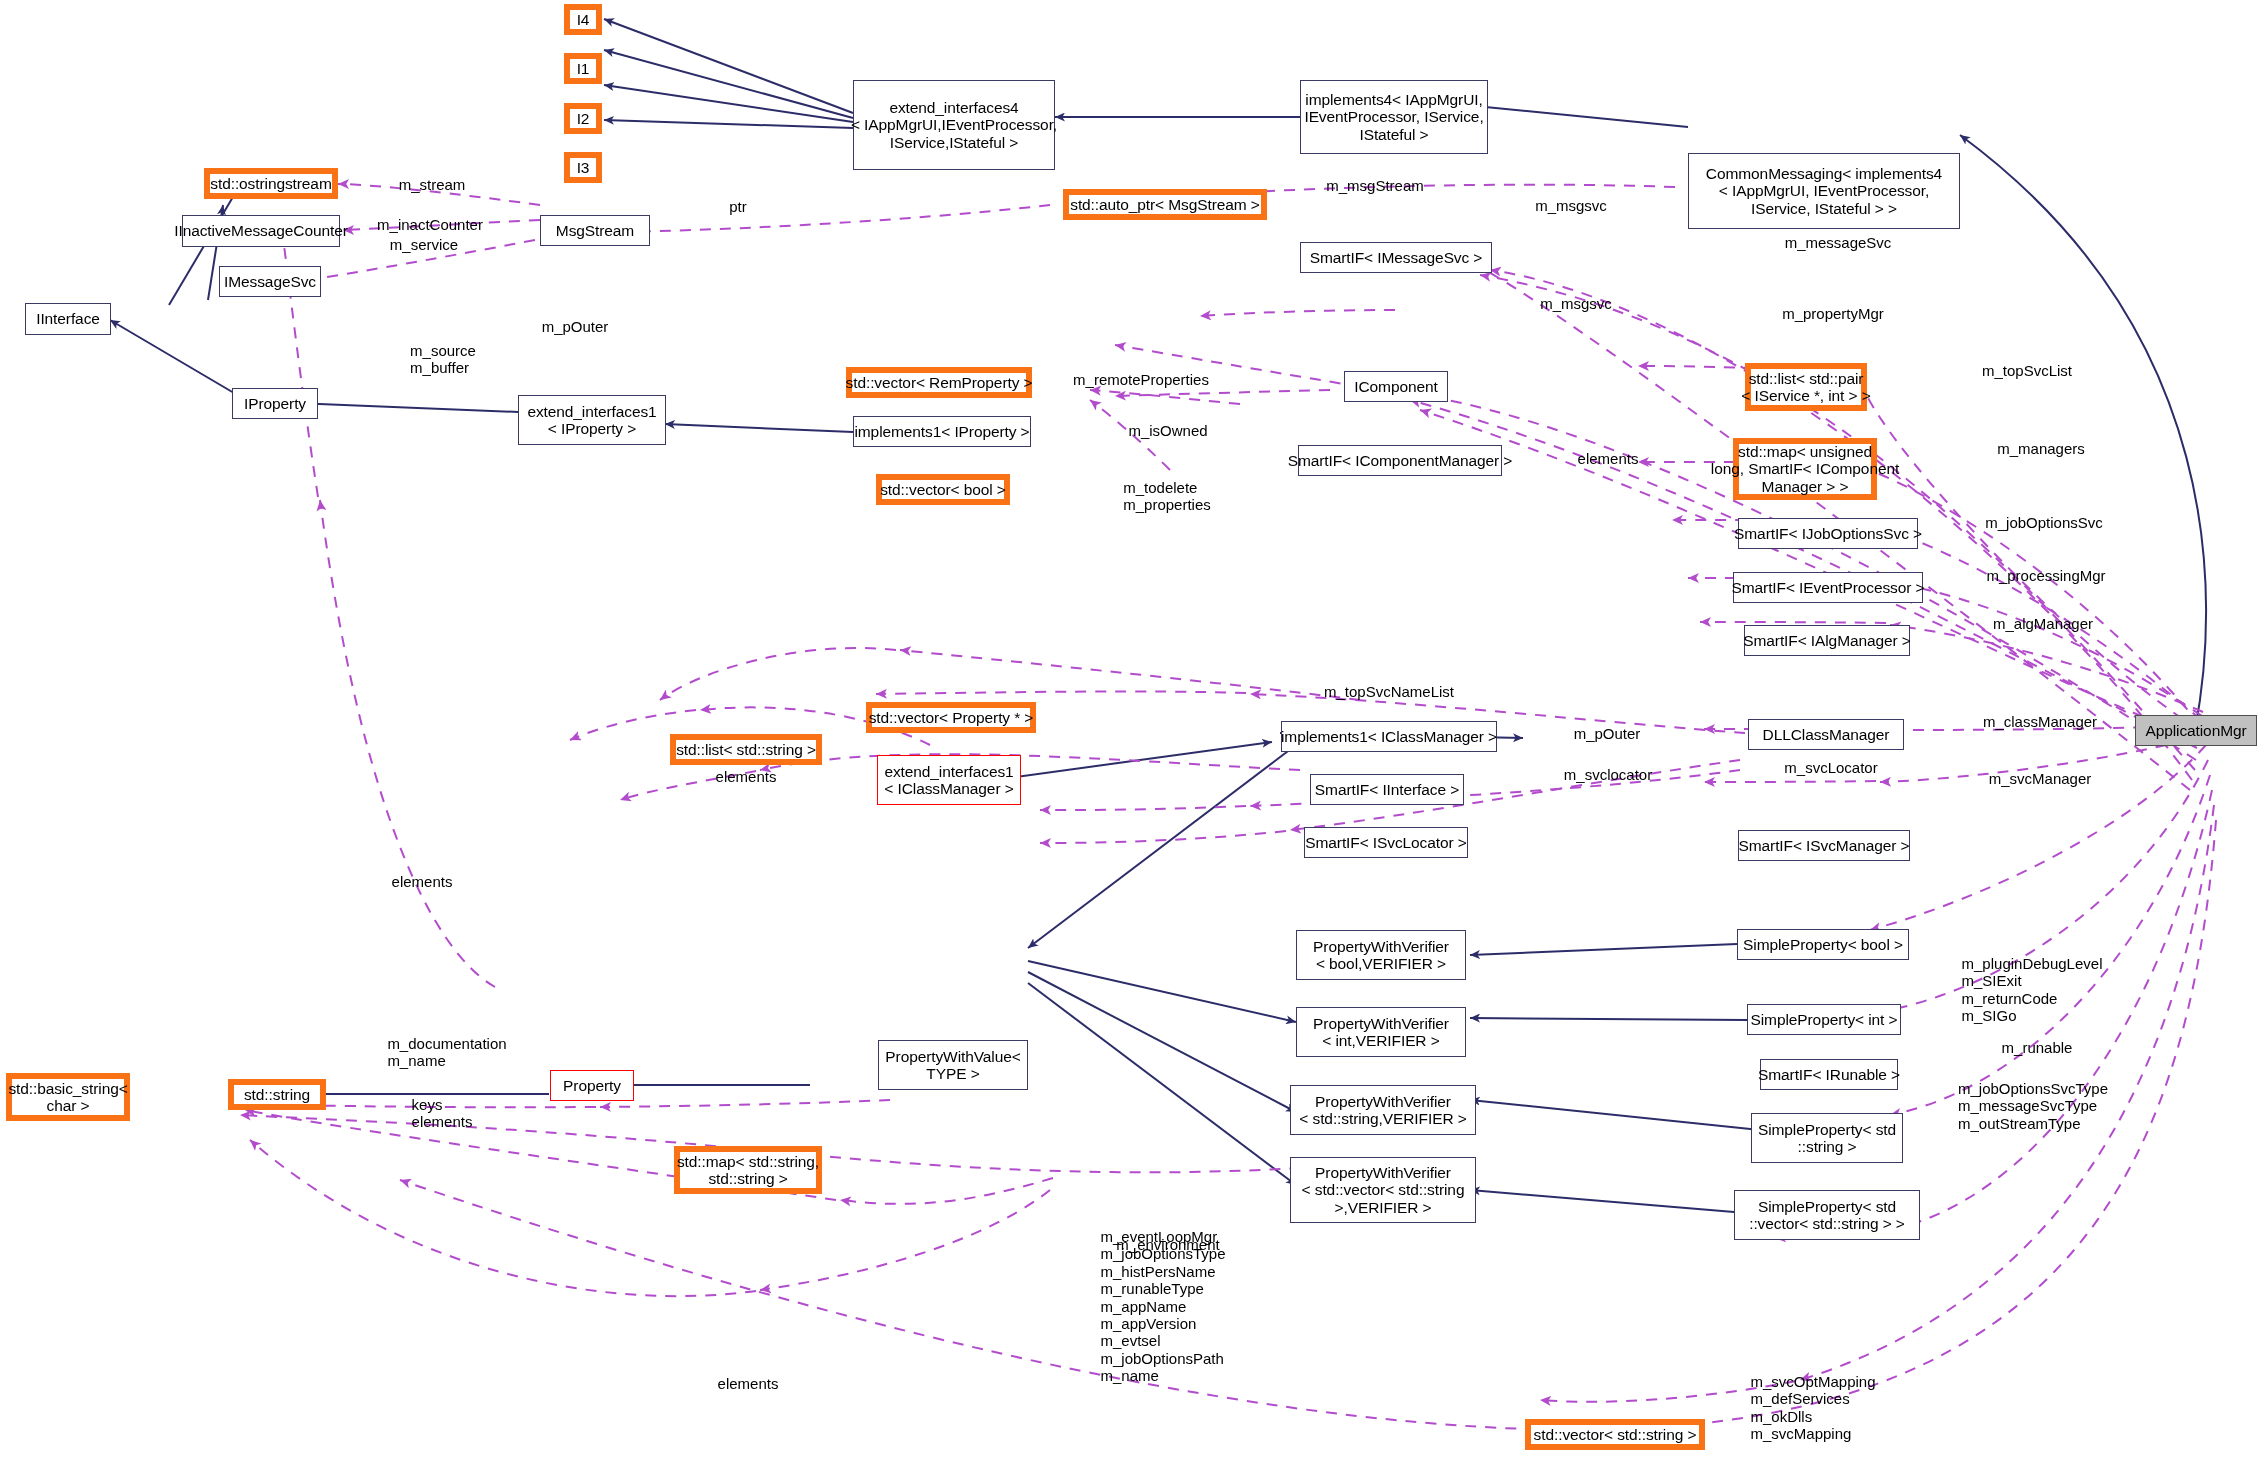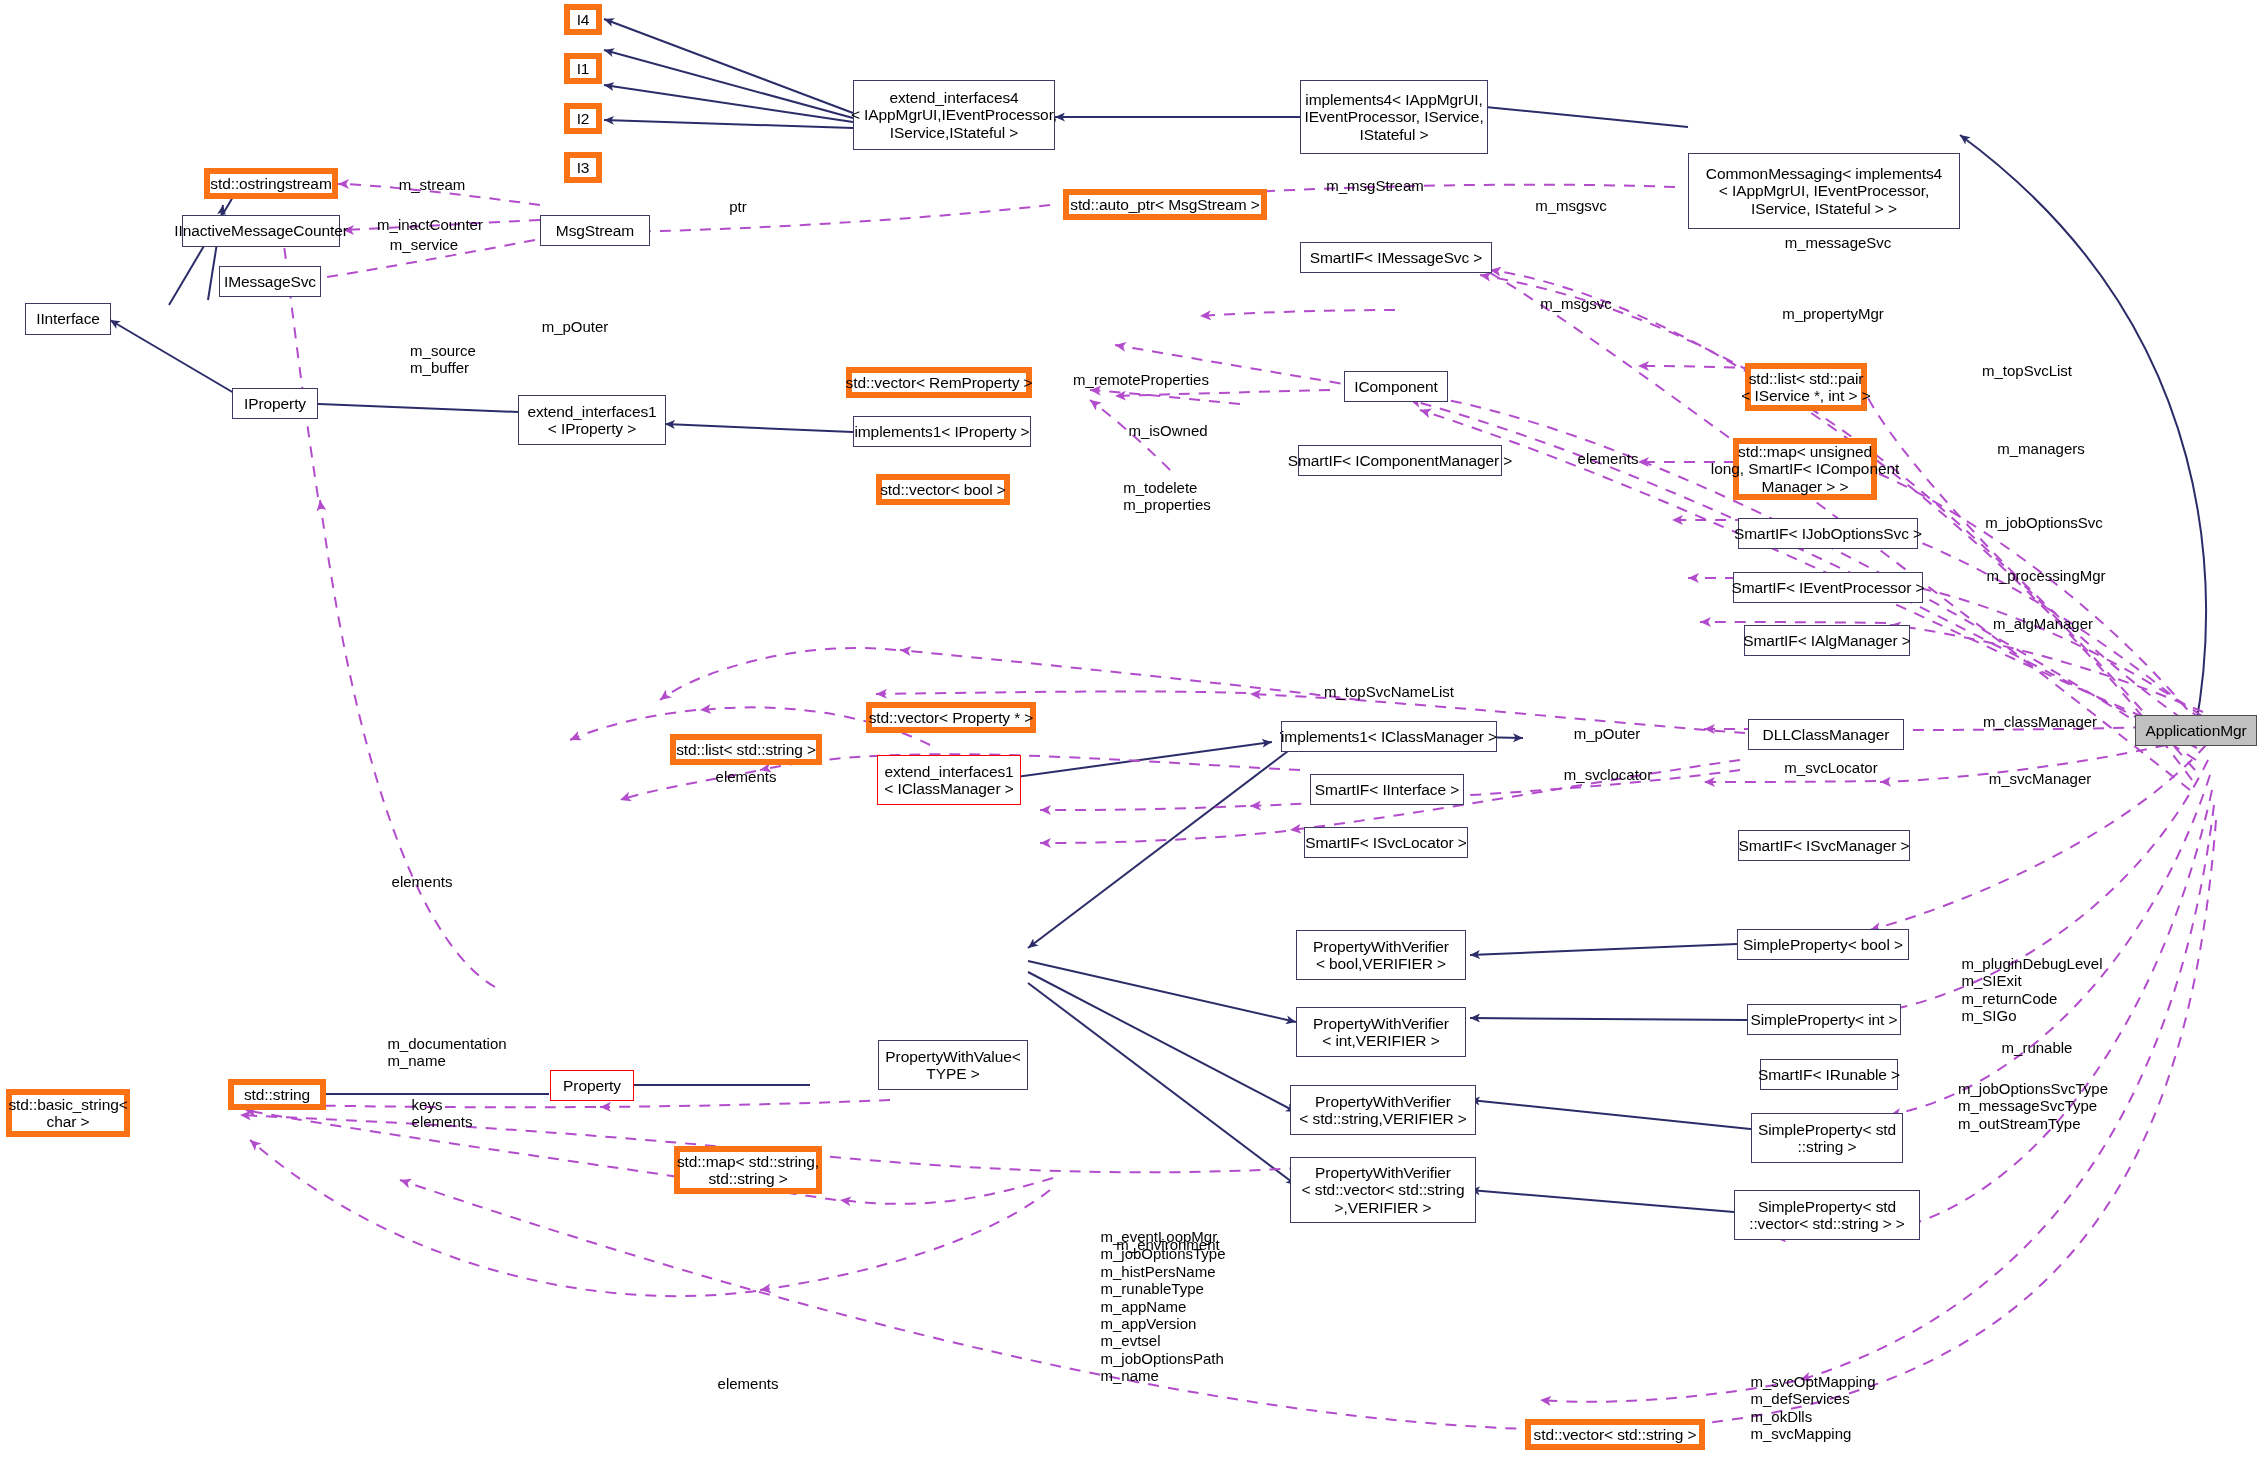--- a/index.html
+++ b/index.html
@@ -152,21 +152,21 @@
   <div class="node ext" style="left:564px;top:103px;width:38px;height:31px;"><span>I2</span></div>
   <div class="node ext" style="left:564px;top:152px;width:38px;height:31px;"><span>I3</span></div>
 
   <div class="node ext" style="left:204px;top:168px;width:134px;height:31px;"><span>std::ostringstream</span></div>
   <div class="node cls" style="left:182px;top:215px;width:158px;height:32px;"><span>IInactiveMessageCounter</span></div>
   <div class="node cls" style="left:219px;top:266px;width:102px;height:31px;"><span>IMessageSvc</span></div>
   <div class="node cls" style="left:25px;top:303px;width:86px;height:32px;"><span>IInterface</span></div>
   <div class="node cls" style="left:540px;top:215px;width:110px;height:31px;"><span>MsgStream</span></div>
   <div class="node cls" style="left:232px;top:388px;width:86px;height:31px;"><span>IProperty</span></div>
 
-  <div class="node cls" style="left:853px;top:80px;width:202px;height:70px;"><span>extend_interfaces4
+  <div class="node cls" style="left:853px;top:80px;width:202px;height:90px;"><span>extend_interfaces4
 &lt; IAppMgrUI,IEventProcessor,
 IService,IStateful &gt;</span></div>
   <div class="node cls" style="left:1300px;top:80px;width:188px;height:74px;"><span>implements4&lt; IAppMgrUI,
 IEventProcessor, IService,
 IStateful &gt;</span></div>
   <div class="node cls" style="left:1688px;top:153px;width:272px;height:76px;"><span>CommonMessaging&lt; implements4
 &lt; IAppMgrUI, IEventProcessor,
 IService, IStateful &gt; &gt;</span></div>
 
   <div class="node ext" style="left:1063px;top:189px;width:204px;height:31px;"><span>std::auto_ptr&lt; MsgStream &gt;</span></div>
@@ -214,21 +214,21 @@
   <div class="node cls" style="left:1760px;top:1059px;width:138px;height:31px;"><span>SmartIF&lt; IRunable &gt;</span></div>
   <div class="node cls" style="left:1751px;top:1113px;width:152px;height:50px;"><span>SimpleProperty&lt; std
 ::string &gt;</span></div>
   <div class="node cls" style="left:1734px;top:1190px;width:186px;height:50px;"><span>SimpleProperty&lt; std
 ::vector&lt; std::string &gt; &gt;</span></div>
 
   <div class="node cls" style="left:878px;top:1040px;width:150px;height:50px;"><span>PropertyWithValue&lt;
 TYPE &gt;</span></div>
   <div class="node red" style="left:550px;top:1070px;width:84px;height:31px;"><span>Property</span></div>
   <div class="node ext" style="left:228px;top:1079px;width:98px;height:31px;"><span>std::string</span></div>
-  <div class="node ext" style="left:6px;top:1073px;width:124px;height:48px;margin-top:16px;"><span>std::basic_string&lt;
+  <div class="node ext" style="left:6px;top:1073px;width:124px;height:48px;"><span>std::basic_string&lt;
 char &gt;</span></div>
   <div class="node ext" style="left:674px;top:1146px;width:148px;height:48px;"><span>std::map&lt; std::string,
 std::string &gt;</span></div>
   <div class="node ext" style="left:1525px;top:1419px;width:180px;height:31px;"><span>std::vector&lt; std::string &gt;</span></div>
 
   <div class="node focus" style="left:2135px;top:715px;width:122px;height:31px;"><span>ApplicationMgr</span></div>
 
   <div class="lbl" style="left:432px;top:176px;">m_stream</div>
   <div class="lbl" style="left:430px;top:216px;">m_inactCounter</div>
   <div class="lbl" style="left:424px;top:236px;">m_service</div>

